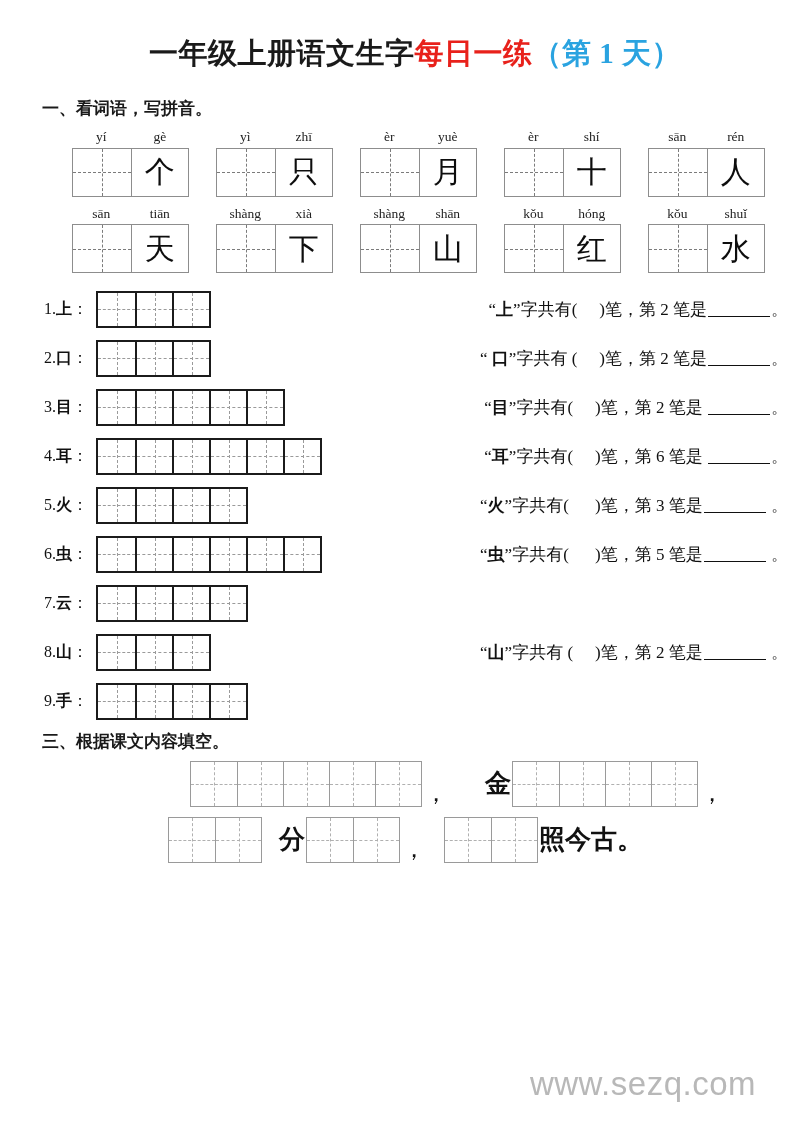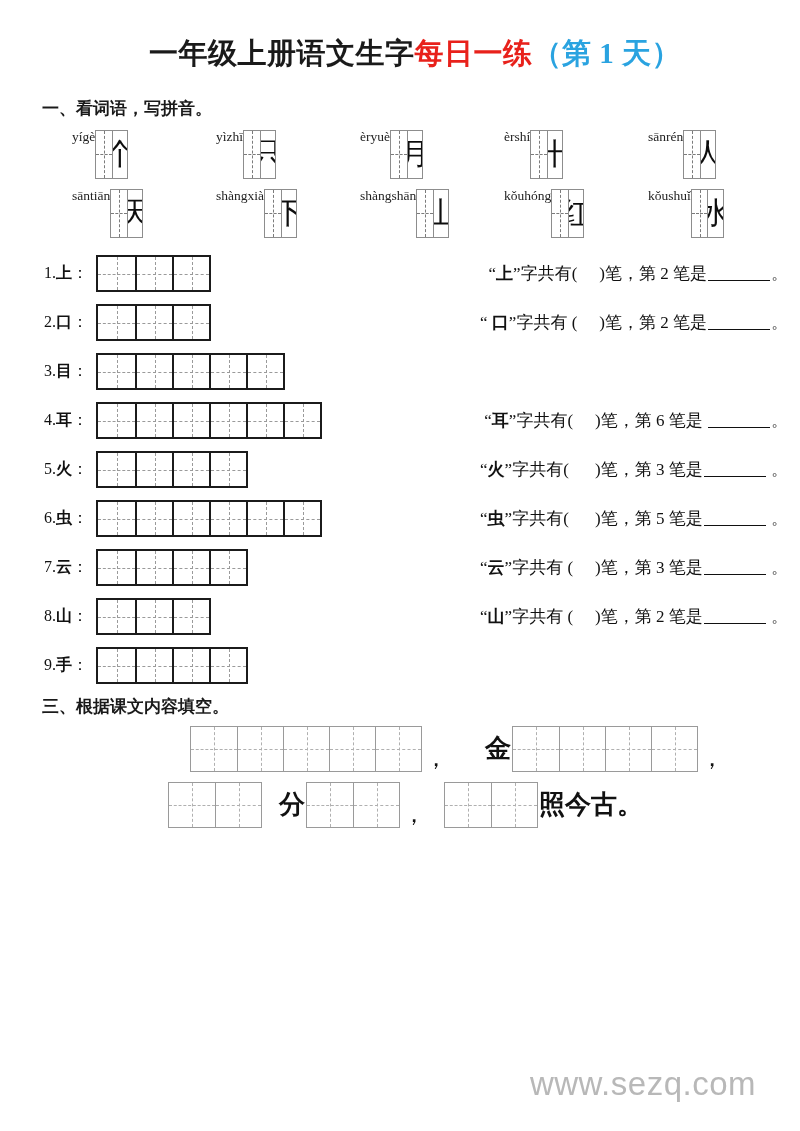--- a/index.html
+++ b/index.html
@@ -58,21 +58,21 @@
     padding-top: 10px;
   }
   .pinyin-row {
     display: flex;
     align-items: flex-end;
     gap: 27px;
     margin-bottom: 10px;
   }
   .word-unit {
     display: flex;
-    flex-direction: row;
+    flex-direction: column;
     align-items: stretch;
     width: 117px;
   }
   .py-pair {
     display: flex;
     font-family: "Liberation Serif", "DejaVu Serif", serif;
     font-size: 13.5px;
     color: #222;
     line-height: 1.1;
     padding-bottom: 3px;
@@ -399,20 +399,21 @@
       </div>
       <div class="stroke-row">
         <div class="stroke-label"><span class="num">3.</span><span class="ch">目</span><span>：</span></div>
         <div class="tzgN">
           <div class="c"></div>
           <div class="c"></div>
           <div class="c"></div>
           <div class="c"></div>
           <div class="c"></div>
         </div>
+        <div class="stroke-text"><span>“</span><span class="q">目</span><span>”</span><span>字共有(</span><span style="display: inline-block; width: 22px;"></span><span>)笔，第 2 笔是 </span><span class="blank"></span><span>。</span></div>
       </div>
       <div class="stroke-row">
         <div class="stroke-label"><span class="num">4.</span><span class="ch">耳</span><span>：</span></div>
         <div class="tzgN">
           <div class="c"></div>
           <div class="c"></div>
           <div class="c"></div>
           <div class="c"></div>
           <div class="c"></div>
           <div class="c"></div>
@@ -442,21 +443,20 @@
         <div class="stroke-text"><span>“</span><span class="q">虫</span><span>”</span><span>字共有(</span><span style="display: inline-block; width: 22px;"></span><span>  )笔，第 5 笔是</span><span class="blank"></span><span> 。</span></div>
       </div>
       <div class="stroke-row">
         <div class="stroke-label"><span class="num">7.</span><span class="ch">云</span><span>：</span></div>
         <div class="tzgN">
           <div class="c"></div>
           <div class="c"></div>
           <div class="c"></div>
           <div class="c"></div>
         </div>
-        <div class="stroke-text"><span>“</span><span class="q">云</span><span>”</span><span>字共有 (</span><span style="display: inline-block; width: 22px;"></span><span>)笔，第 3 笔是</span><span class="blank"></span><span> 。</span></div>
       </div>
       <div class="stroke-row">
         <div class="stroke-label"><span class="num">8.</span><span class="ch">山</span><span>：</span></div>
         <div class="tzgN">
           <div class="c"></div>
           <div class="c"></div>
           <div class="c"></div>
         </div>
         <div class="stroke-text"><span>“</span><span class="q">山</span><span>”</span><span>字共有 (</span><span style="display: inline-block; width: 22px;"></span><span>)笔，第 2 笔是</span><span class="blank"></span><span> 。</span></div>
       </div>

